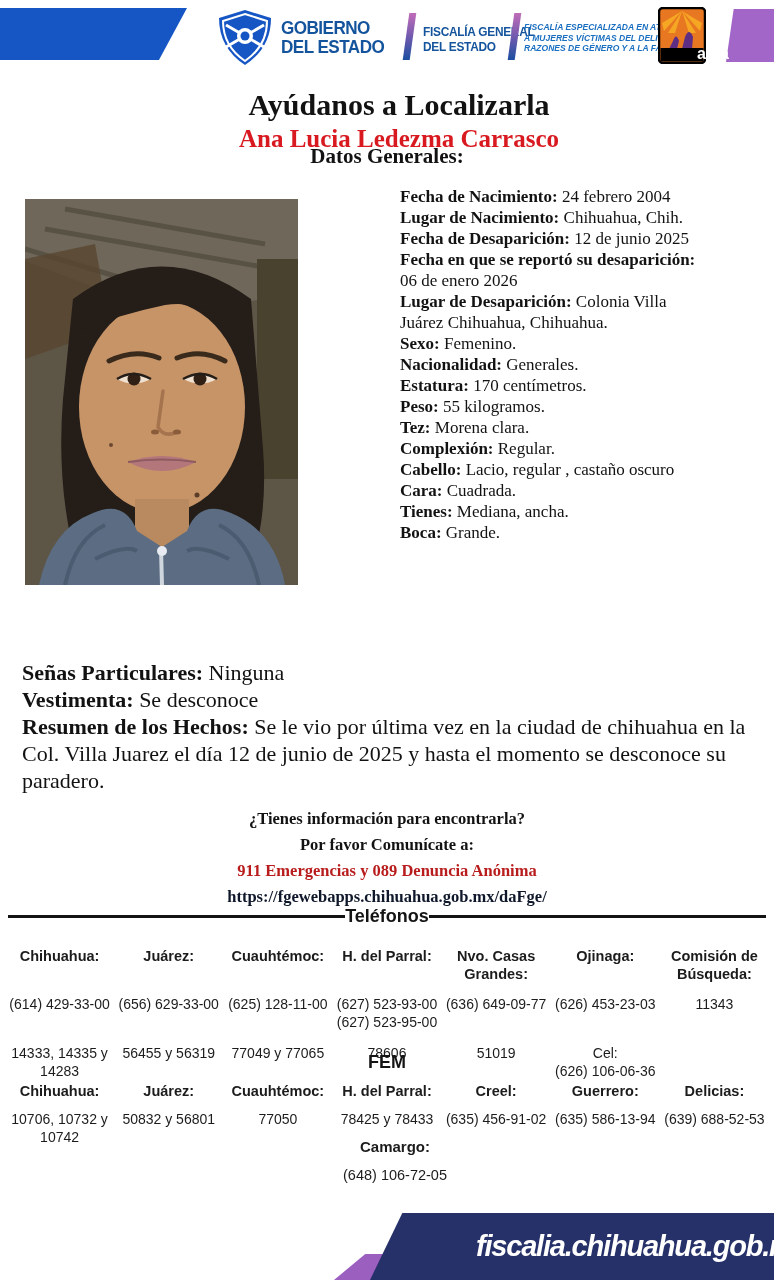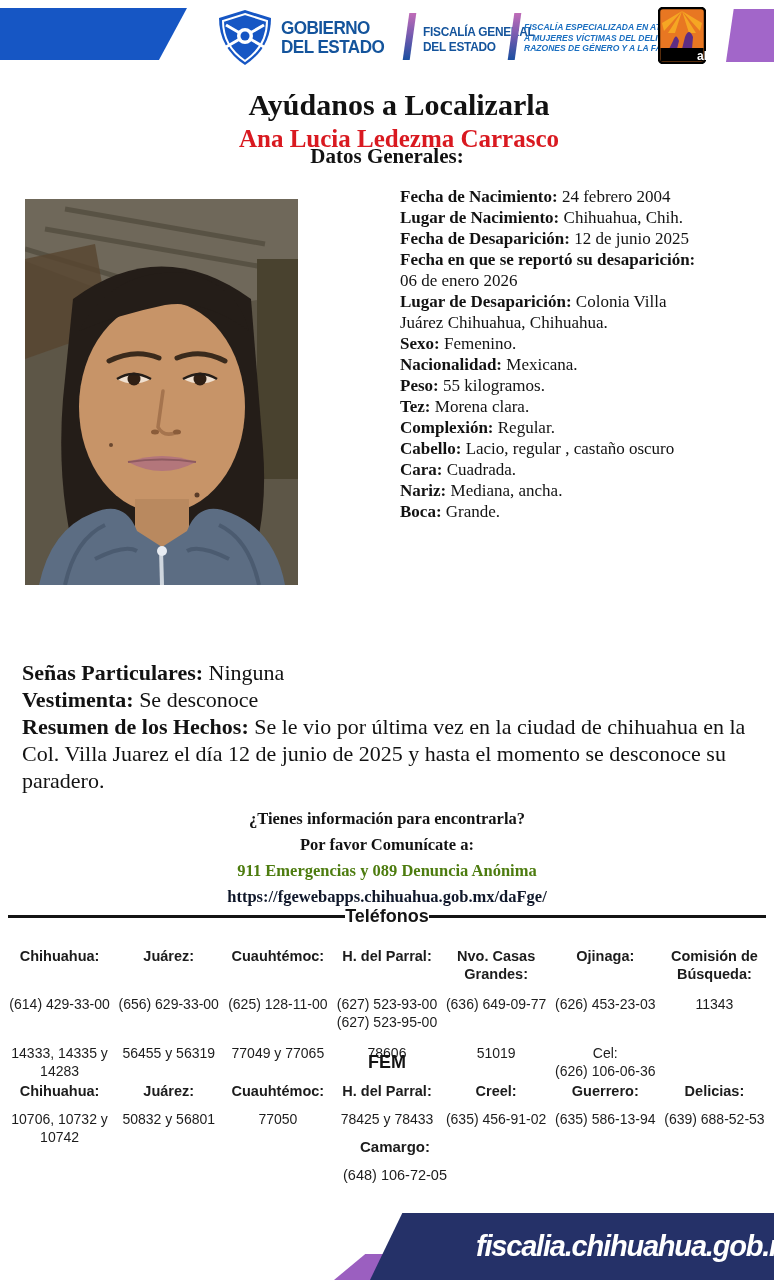--- a/index.html
+++ b/index.html
@@ -18,39 +18,39 @@
        font-size:19px;line-height:.98;color:#14549C;letter-spacing:-.6px;transform:scaleX(.9);transform-origin:left top;}
   .sep{position:absolute;top:13px;width:7px;height:47px;transform:skewX(-8deg);
        background:linear-gradient(180deg,#C06CB8 0%,#7A5CB0 45%,#1B4FA0 100%);}
   .sep1{left:402px;}.sep2{left:507px;}
   .fge{position:absolute;left:419px;top:25px;font-family:"Liberation Sans",sans-serif;font-weight:bold;
        font-size:13.5px;line-height:1.08;color:#14549C;letter-spacing:-.3px;transform:scaleX(.88);transform-origin:left top;}
   .fem-t{position:absolute;left:520px;top:22px;font-family:"Liberation Sans",sans-serif;font-weight:bold;font-style:italic;
        font-size:8.8px;line-height:1.22;color:#1B6FC0;transform:scaleX(.97);transform-origin:left top;}
   .alba{position:absolute;left:654px;top:7px;width:48px;height:57px;}
   .alba-word{position:absolute;left:0;right:0;bottom:2px;text-align:center;color:#fff;
-       font-family:"Liberation Sans",sans-serif;font-weight:bold;font-size:12px;line-height:1;padding-left:39px;}
+       font-family:"Liberation Sans",sans-serif;font-weight:bold;font-size:16px;line-height:1;padding-left:39px;}
 
   
   .t-main{position:absolute;left:0;top:76px;width:100%;text-align:center;font-size:30px;font-weight:bold;margin:12px;}
   .t-name{position:absolute;left:0;top:113px;width:100%;text-align:center;font-size:25px;font-weight:bold;margin:12px;color:#D91920;}
   .t-sect{position:absolute;left:0;top:144px;width:100%;text-align:center;font-size:21px;font-weight:bold;margin:0;}
 
   
   .photo{position:absolute;left:25px;top:199px;width:273px;height:386px;overflow:hidden;background:#5d5647;}
   .datos{position:absolute;left:400px;top:186px;width:298px;font-size:17px;line-height:21px;}
   .drow b{font-weight:bold;}
 
   
   .senas{position:absolute;left:22px;top:659px;width:742px;font-size:22px;line-height:27px;}
 
   
   .contact{position:absolute;left:0;top:806px;width:100%;text-align:center;font-weight:bold;
            font-size:16.5px;line-height:26px;}
-  .contact .red{color:#4d7c0f;}
+  .contact .red{color:#b91c1c;}
   .contact .link{color:#0f172a;cursor:pointer;}
 
   
   .tel{position:absolute;left:0;top:906px;width:100%;font-family:"Liberation Sans",sans-serif;}
   .ruletitle{display:flex;align-items:center;padding:0 8px;}
   .rule{flex:1;height:3px;background:#141414;}
   .ttitle{font-weight:bold;font-size:18px;color:#141414;}
   .grid7{display:grid;grid-template-columns:repeat(7,1fr);column-gap:6px;padding:0 8px;
          text-align:center;color:#1c1c1c;}
   .tel .grid7{margin-top:20px;row-gap:12px;}
@@ -145,27 +145,28 @@
     </svg>
   </div>
 
   <div class="datos">
     <div class="drow"><b>Fecha de Nacimiento:</b> <span>24 febrero 2004</span></div>
     <div class="drow"><b>Lugar de Nacimiento:</b> <span>Chihuahua, Chih.</span></div>
     <div class="drow"><b>Fecha de Desaparición:</b> <span>12 de junio 2025</span></div>
     <div class="drow"><b>Fecha en que se reportó su desaparición:</b> <span>06 de enero 2026</span></div>
     <div class="drow"><b>Lugar de Desaparición:</b> <span>Colonia Villa Juárez Chihuahua, Chihuahua.</span></div>
     <div class="drow"><b>Sexo:</b> <span>Femenino.</span></div>
-    <div class="drow"><b>Nacionalidad:</b> <span>Mexicana.</span></div>
+    <div class="drow"><b>Nacionalidad:</b> <span>Generales.</span></div>
+    <div class="drow"><b>Estatura:</b> <span>170 centímetros.</span></div>
     <div class="drow"><b>Peso:</b> <span>55 kilogramos.</span></div>
     <div class="drow"><b>Tez:</b> <span>Morena clara.</span></div>
     <div class="drow"><b>Complexión:</b> <span>Regular.</span></div>
     <div class="drow"><b>Cabello:</b> <span>Lacio, regular , castaño oscuro</span></div>
     <div class="drow"><b>Cara:</b> <span>Cuadrada.</span></div>
-    <div class="drow"><b>Nariz:</b> <span>Mediana, ancha.</span></div>
+    <div class="drow"><b>Tienes:</b> <span>Mediana, ancha.</span></div>
     <div class="drow"><b>Boca:</b> <span>Grande.</span></div>
   </div>
 
   <div class="senas">
     <div class="drow"><b>Señas Particulares:</b> <span>Ninguna</span></div>
     <div class="drow"><b>Vestimenta:</b> <span>Se desconoce</span></div>
     <div class="drow"><b>Resumen de los Hechos:</b> <span>Se le vio por última vez en la ciudad de chihuahua en la Col. Villa Juarez el día 12 de junio de 2025 y hasta el momento se desconoce su paradero.</span></div>
   </div>
 
   <div class="contact">

